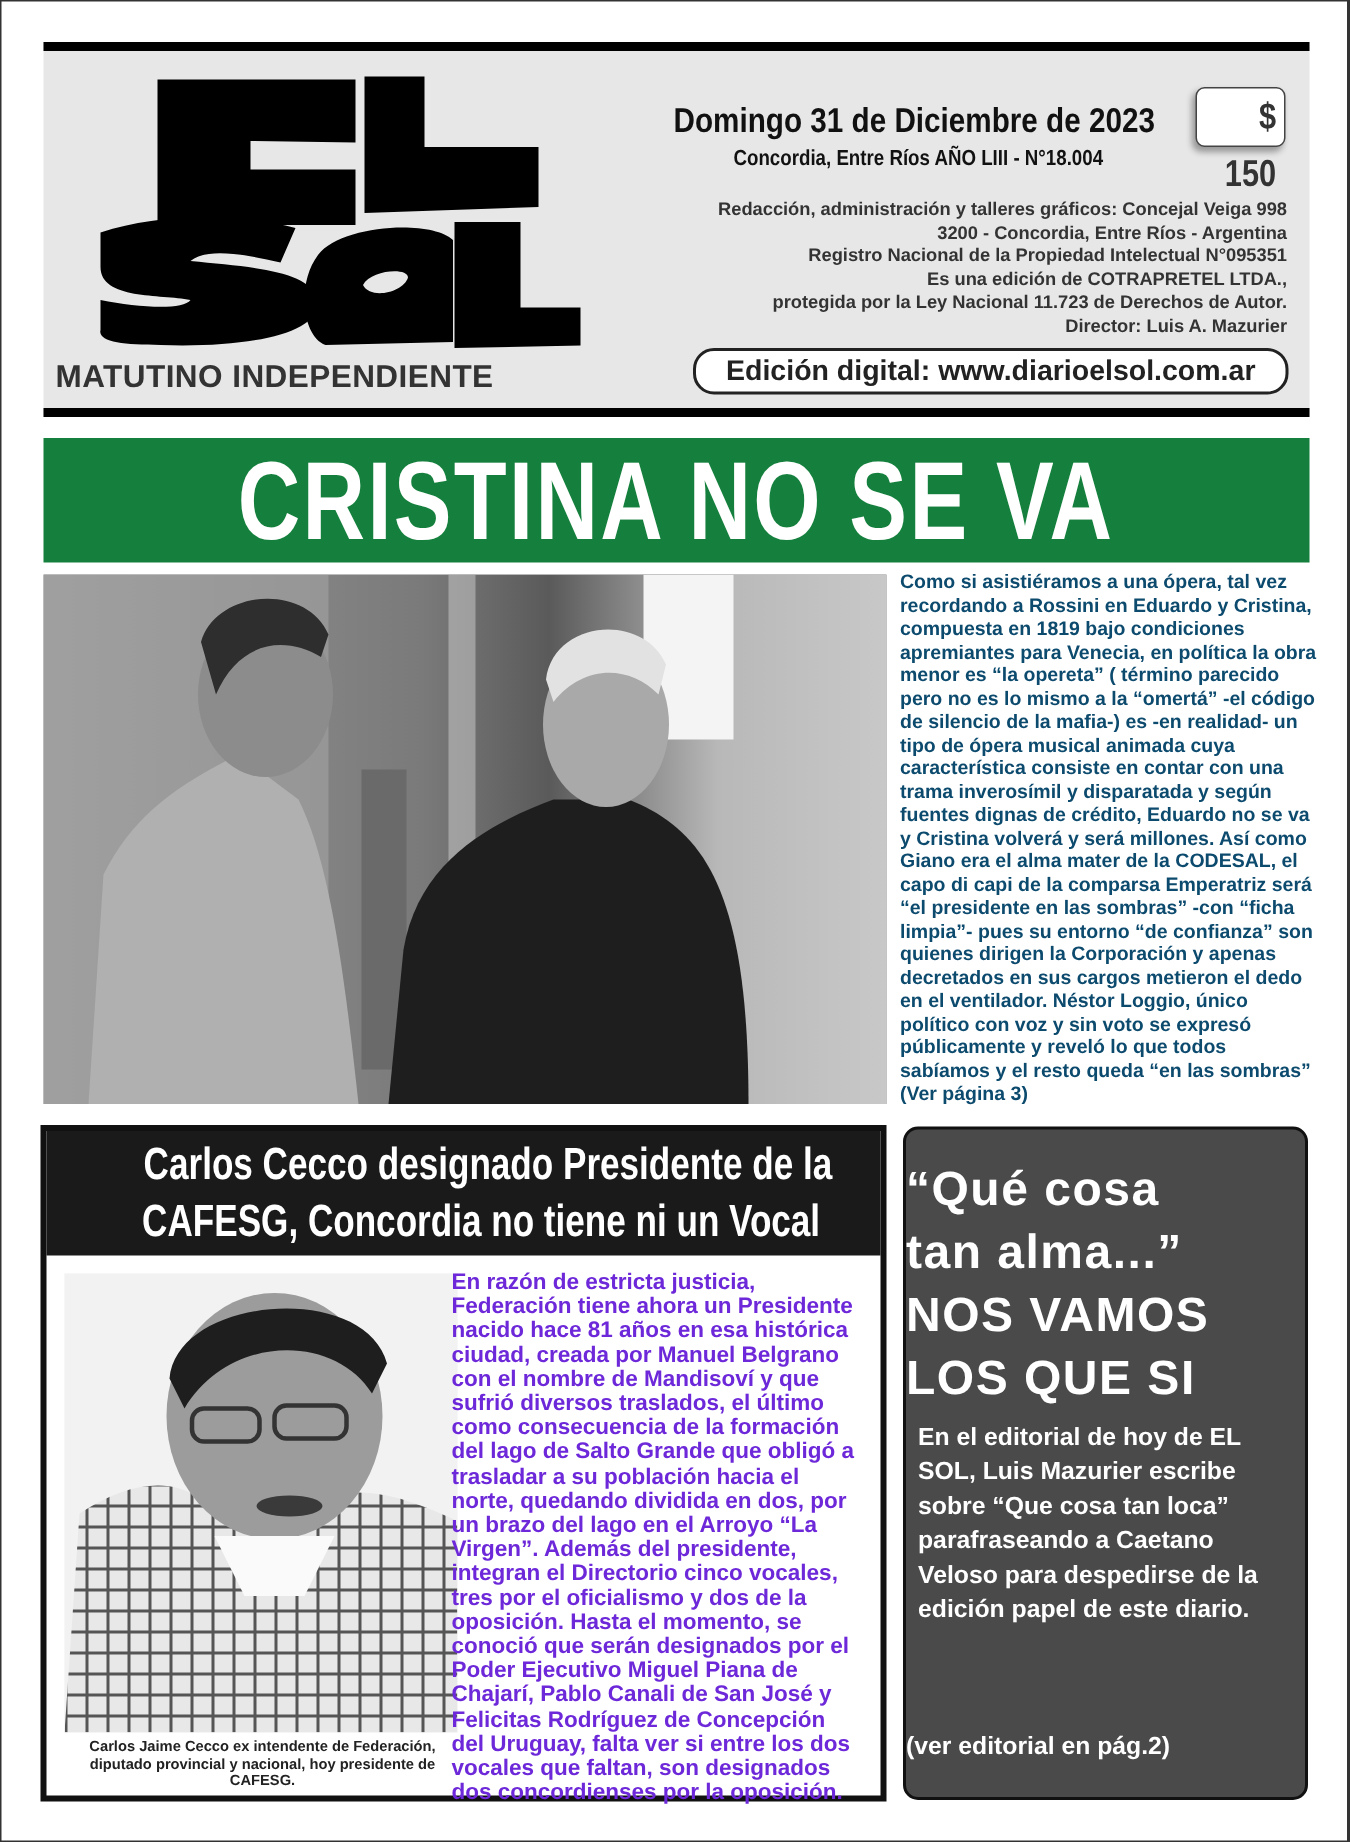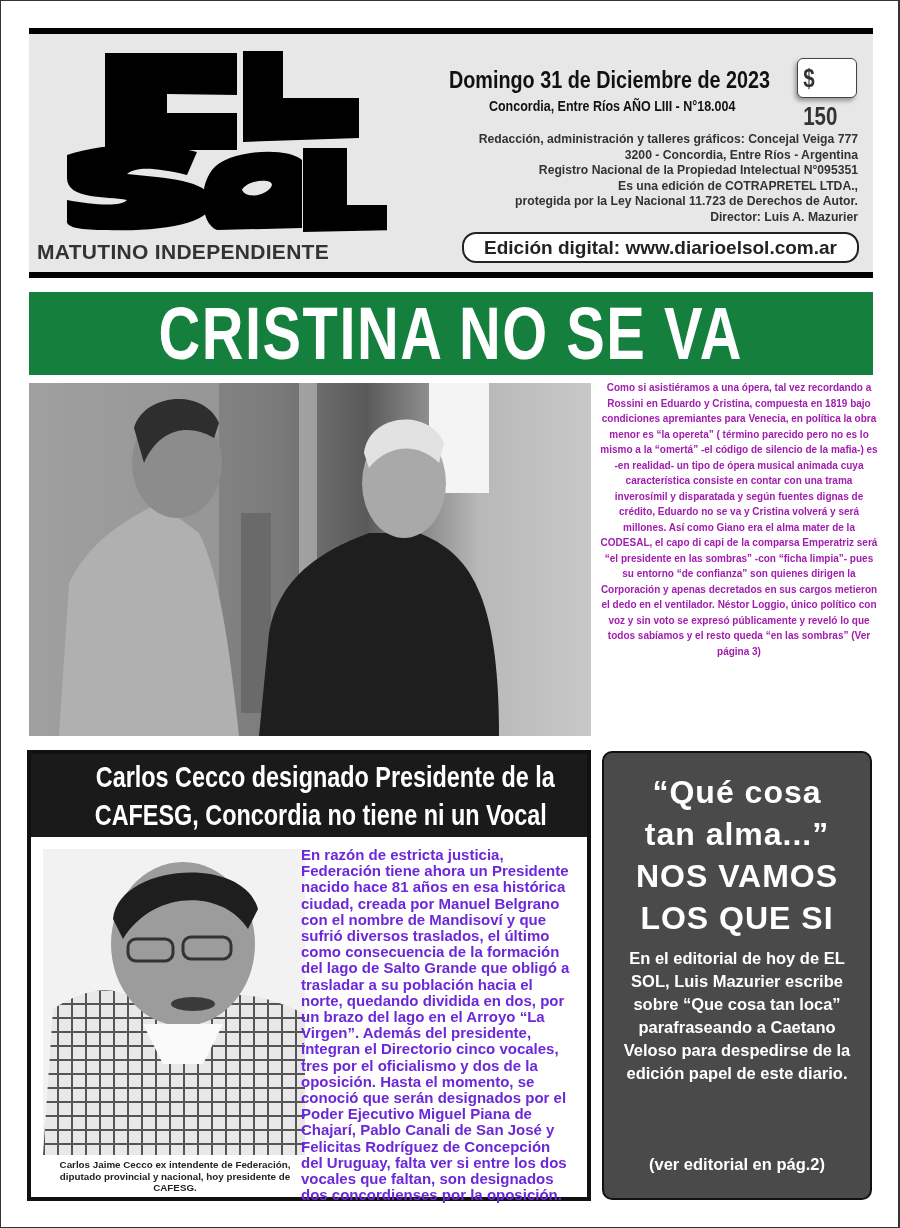--- a/index.html
+++ b/index.html
@@ -7,48 +7,48 @@
     body { position: relative; font-family: "Liberation Sans", sans-serif; color: #111; }
     .page-frame { position: absolute; left: 0; top: 0; width: 900px; height: 1228px; border: 1px solid #333; border-right: 2px solid #333; }
 
     
     .masthead { position: absolute; left: 29px; top: 28px; width: 844px; height: 250px; background: #e6e7e6; border-top: 6px solid #000; border-bottom: 6px solid #000; }
     .logo { position: absolute; left: 18px; top: 16px; width: 340px; height: 185px; }
     .logo svg { width: 100%; height: 100%; }
     .tagline { position: absolute; left: 8px; top: 206px; font-size: 21px; font-weight: bold; color: #333; letter-spacing: 0.3px; white-space: nowrap; }
     .date { position: absolute; left: 420px; top: 33px; font-size: 23px; font-weight: bold; color: #111; transform: scaleX(0.86); transform-origin: left; white-space: nowrap; }
     .location { position: absolute; left: 460px; top: 64px; font-size: 14.5px; font-weight: bold; color: #111; transform: scaleX(0.86); transform-origin: left; white-space: nowrap; }
-    .price { position: absolute; left: 768px; top: 24px; width: 60px; height: 40px; background: #fff; border: 1px solid #444; border-radius: 6px; box-shadow: -2px 3px 4px rgba(0,0,0,0.35); font-size: 25px; font-weight: bold; color: #333; text-align: left; line-height: 38px; }
+    .price { position: absolute; left: 768px; top: 24px; width: 60px; height: 40px; background: #fff; border: 1px solid #444; border-radius: 6px; box-shadow: -2px 3px 4px rgba(0,0,0,0.35); font-size: 25px; font-weight: bold; color: #333; text-align: right; line-height: 38px; }
     .price span { display: inline-block; transform: scaleX(0.82); }
     .credits { position: absolute; right: 15px; top: 98px; text-align: right; font-size: 12.2px; font-weight: bold; color: #333; line-height: 15.6px; white-space: nowrap; }
     .digital { position: absolute; left: 433px; top: 198px; width: 397px; height: 31px; background: #fff; border: 2px solid #222; border-radius: 14px; font-size: 19px; font-weight: bold; color: #222; text-align: center; line-height: 27px; white-space: nowrap; }
 
     
     .headline-bar { position: absolute; left: 29px; top: 292px; width: 844px; height: 83px; background: #15803d; }
     .headline { position: absolute; left: 0; top: 0; width: 100%; text-align: center; color: #fff; font-size: 74px; font-weight: bold; line-height: 83px; white-space: nowrap; }
     .headline span { display: inline-block; transform: scaleX(0.78); letter-spacing: 2px; }
 
     
     .main-photo { position: absolute; left: 29px; top: 383px; width: 562px; height: 353px; background: #8a8a8a; overflow: hidden; }
     .main-photo svg { width: 100%; height: 100%; display: block; }
 
-    .main-story { position: absolute; left: 600px; top: 380px; width: 278px; font-size: 10px; font-weight: bold; line-height: 15.5px; color: #a21caf; text-align: center; }
+    .main-story { position: absolute; left: 600px; top: 380px; width: 278px; font-size: 13px; font-weight: bold; line-height: 15.5px; color: #0c4a6e; }
 
     
     .second-box { position: absolute; left: 27px; top: 750px; width: 564px; height: 451px; border: 4px solid #111; background: #fff; padding-left: 17px; }
     .second-headline-bar { position: absolute; left: 0; top: 0; width: 100%; height: 83px; background: #1a1a1a; }
     .second-headline { position: absolute; left: 0; top: 4px; width: 100%; text-align: center; color: #fff; font-size: 30px; font-weight: bold; line-height: 38px; }
     .second-headline span { display: inline-block; transform: scaleX(0.78); white-space: nowrap; }
     .cecco-photo { position: absolute; left: 12px; top: 95px; width: 262px; height: 306px; background: #f0f0f0; overflow: hidden; }
     .cecco-photo svg { width: 100%; height: 100%; display: block; }
     .caption { position: absolute; left: 12px; top: 405px; width: 264px; text-align: center; font-size: 9.8px; font-weight: bold; line-height: 11.5px; color: #222; }
     .second-body { position: absolute; left: 270px; top: 93px; width: 270px; font-size: 15px; font-weight: bold; line-height: 16.2px; color: #6d28d9; }
 
     
-    .editorial-box { position: absolute; left: 602px; top: 751px; width: 270px; height: 449px; background: #4a4a4a; border: 2px solid #111; border-radius: 10px; color: #fff; text-align: center; }
+    .editorial-box { position: absolute; left: 602px; top: 751px; width: 270px; height: 449px; background: #4a4a4a; border: 2px solid #111; border-radius: 10px; color: #fff; }
     .editorial-title { position: absolute; left: 0; top: 18px; width: 100%; font-size: 32px; font-weight: bold; line-height: 42px; letter-spacing: 1px; }
     .editorial-body { position: absolute; left: 8px; top: 194px; width: 250px; font-size: 16.5px; font-weight: bold; line-height: 23px; }
     .editorial-ref { position: absolute; left: 0; top: 402px; width: 100%; font-size: 16.5px; font-weight: bold; }
   </style>
 </head>
 <body>
 
 <div class="page-frame"></div>
 
 <header class="masthead">
@@ -64,21 +64,21 @@
       <path d="M165,120 C180,100 240,96 255,110 L255,178 L170,180 C155,175 150,140 165,120 Z M195,140 C200,130 225,128 225,135 C222,145 200,150 195,140 Z" fill="#000" fill-rule="evenodd"></path>
 
       <polygon points="256,98 300,98 300,155 358,155 358,180 256,182" fill="#000"></polygon>
     </svg>
   </div>
   <div class="tagline">MATUTINO INDEPENDIENTE</div>
   <div class="date">Domingo 31 de Diciembre de 2023</div>
   <div class="location">Concordia, Entre Ríos AÑO LIII - N°18.004</div>
   <div class="price"><span>$ 150</span></div>
   <div class="credits">
-    <div>Redacción, administración y talleres gráficos: Concejal Veiga 777</div>
+    <div>Redacción, administración y talleres gráficos: Concejal Veiga 998</div>
     <div>3200 - Concordia, Entre Ríos - Argentina</div>
     <div>Registro Nacional de la Propiedad Intelectual N°095351</div>
     <div>Es una edición de COTRAPRETEL LTDA.,</div>
     <div>protegida por la Ley Nacional 11.723 de Derechos de Autor.</div>
     <div>Director: Luis A. Mazurier</div>
   </div>
   <div class="digital">Edición digital: www.diarioelsol.com.ar</div>
 </header>
 
 <section class="headline-bar">

